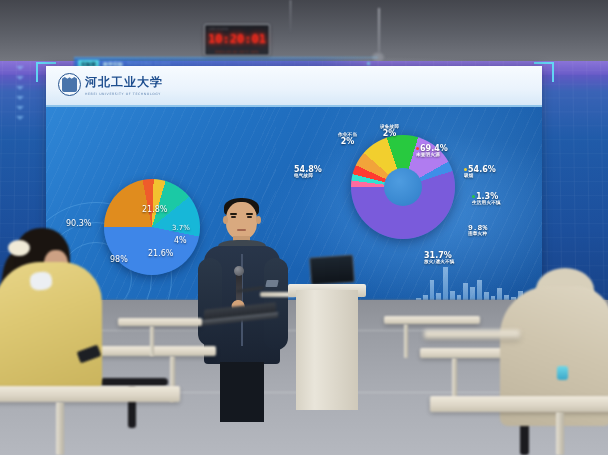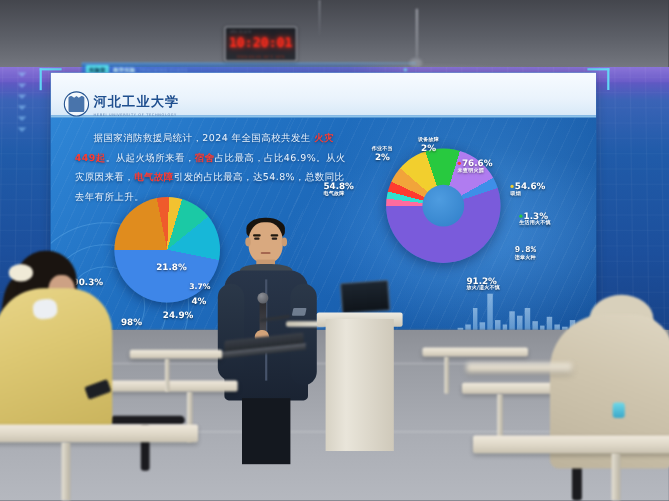--- a/index.html
+++ b/index.html
@@ -105,21 +105,21 @@
     background:#1b6fc4;
     box-shadow:0 0 10px rgba(0,0,0,.25);
     overflow:hidden;
   }
   .slide-head{
     position:absolute;left:0;top:0;width:100%;height:39px;
     background:linear-gradient(180deg,#f7fbff 0%,#eaf3fc 60%,#d8e9f8 100%);
     border-bottom:2px solid #8fc4ea;
   }
   .logo-wrap{
-    position:absolute;left:12px;top:7px;display:flex;align-items:center;gap:4px;margin-top:10px;
+    position:absolute;left:12px;top:7px;display:flex;align-items:center;gap:4px;
   }
   .logo-seal{
     width:21px;height:21px;border-radius:50%;
     border:1.4px solid #23528f;background:#f4f8fc;
     position:relative;
   }
   .logo-seal:before{
     content:"";position:absolute;left:3px;top:3px;right:3px;bottom:3px;
     background:#2a5d9c;border-radius:2px;
     clip-path:polygon(0 10%,18% 0,36% 12%,50% 2%,64% 12%,82% 0,100% 10%,100% 100%,0 100%);
@@ -173,21 +173,21 @@
     background:conic-gradient(
       from -90deg,
       #e08c1e 0deg 78.5deg,
       #ef5b2b 78.5deg 92deg,
       #f2c230 92deg 106.4deg,
       #1bc9a5 106.4deg 141deg,
       #17b7d8 141deg 191.4deg,
       #3e86e8 191.4deg 360deg);
     box-shadow:0 3px 10px rgba(0,20,60,.45);
   }
-  .pl{position:absolute;color:#fff;font-size:8px;font-weight:bold;text-shadow:0 1px 2px rgba(0,0,0,.6);margin-top:33px;}
+  .pl{position:absolute;color:#fff;font-size:8px;font-weight:normal;text-shadow:0 1px 2px rgba(0,0,0,.6);}
   
   .donut{
     position:absolute;left:305px;top:28px;width:104px;height:104px;border-radius:50%;
     background:conic-gradient(
       from -90deg,
       #ff6b9f 0deg 7.2deg,
       #32e0d0 7.2deg 14.4deg,
       #ff3b30 14.4deg 24.8deg,
       #f2a43a 24.8deg 41deg,
       #f2cf2e 41deg 71.6deg,
@@ -406,61 +406,58 @@
 
     <div class="slide-body">
       <div class="body-swirl"></div>
       <div class="body-swirl2"></div>
       <div class="arcs">
         <span style="width:150px;height:150px;"></span>
         <span style="width:110px;height:110px;"></span>
         <span style="width:70px;height:70px;"></span>
       </div>
 
-      <div class="para">
-        <span class="ind"></span><span>据国家消防救援局统计，2024 年全国高校共发生 </span><span class="hl">火灾449起</span><span>。从起火场所来看，</span><span class="hl">宿舍</span><span>占比最高，占比46.9%。从火灾原因来看，</span><span class="hl">电气故障</span><span>引发的占比最高，达54.8%，总数同比去年有所上升。</span>
-      </div>
 
       <div class="leftpie"></div>
       <span class="pl" style="left:20px;top:112px;">90.3%</span>
       <span class="pl" style="left:96px;top:98px;">21.8%</span>
       <span class="pl" style="left:64px;top:148px;">98%</span>
-      <span class="pl" style="left:102px;top:142px;">24.9%</span>
+      <span class="pl" style="left:102px;top:142px;">21.6%</span>
       <span class="pl" style="left:128px;top:129px;">4%</span>
       <span class="pl" style="left:126px;top:117px;font-size:7px;">3.7%</span>
 
       <div class="donut"></div>
 
       <span class="dl" style="left:248px;top:58px;color:#ffffff;">
         <span class="pct">54.8%</span>
         <span class="nm">电气故障</span>
       </span>
 
       <span class="dl" style="left:378px;top:144px;color:#ffffff;">
-        <span class="pct">91.2%</span>
+        <span class="pct">31.7%</span>
         <span class="nm">放火/遗火不慎</span>
       </span>
 
       <span class="dl" style="left:422px;top:116px;color:#ffffff;font-family:Liberation Mono, monospace;">
         <span class="pct">9.8%</span>
         <span class="nm">违章火种</span>
       </span>
 
       <span class="dl" style="left:426px;top:85px;color:#ffffff;">
         <span class="pct"><span class="dot" style="background:#28c93f"></span><span>1.3%</span></span>
         <span class="nm">生活用火不慎</span>
       </span>
 
       <span class="dl" style="left:418px;top:58px;color:#ffffff;">
         <span class="pct"><span class="dot" style="background:#f2cf2e"></span><span>54.6%</span></span>
         <span class="nm">吸烟</span>
       </span>
 
       <span class="dl" style="left:370px;top:37px;color:#ffffff;">
-        <span class="pct"><span class="dot" style="background:#ff3b30"></span><span>76.6%</span></span>
+        <span class="pct"><span class="dot" style="background:#ff3b30"></span><span>69.4%</span></span>
         <span class="nm">未查明火源</span>
       </span>
 
       <span class="dl" style="left:334px;top:18px;color:#ffffff;text-align:center;">
         <span class="nm">设备故障</span>
         <span class="pct">2%</span>
       </span>
 
       <span class="dl" style="left:292px;top:26px;color:#ffffff;text-align:center;">
         <span class="nm">作业不当</span>

